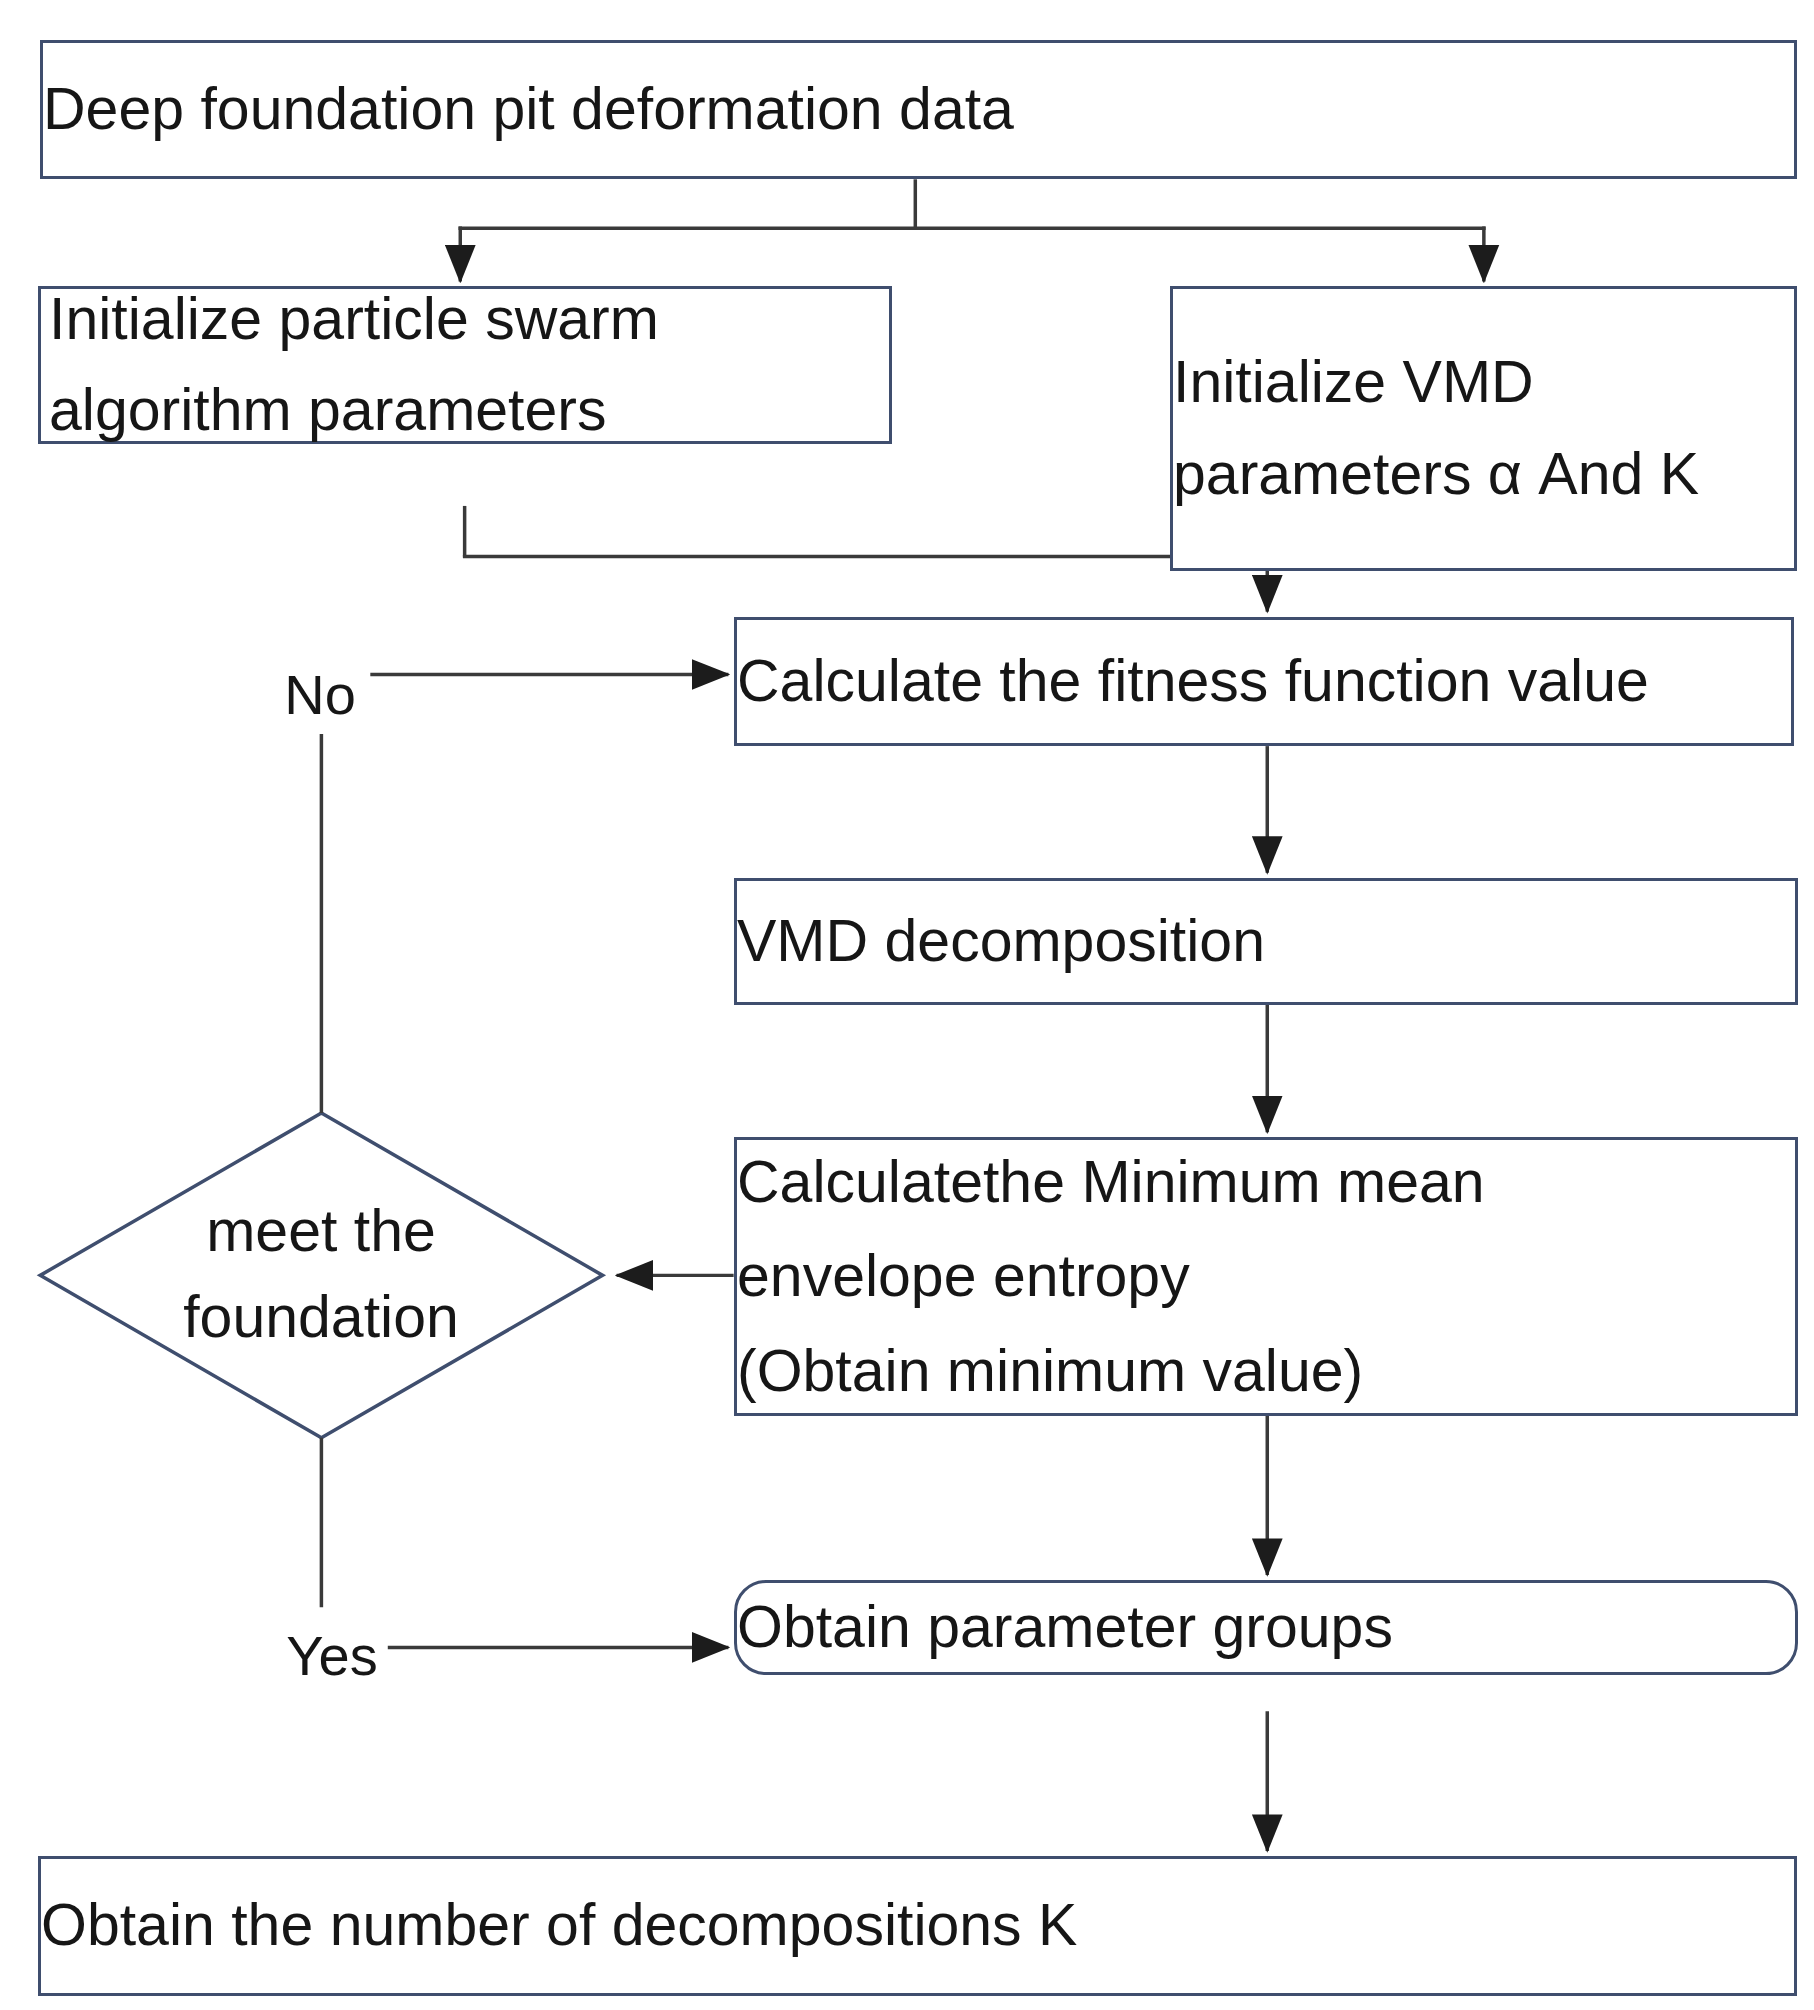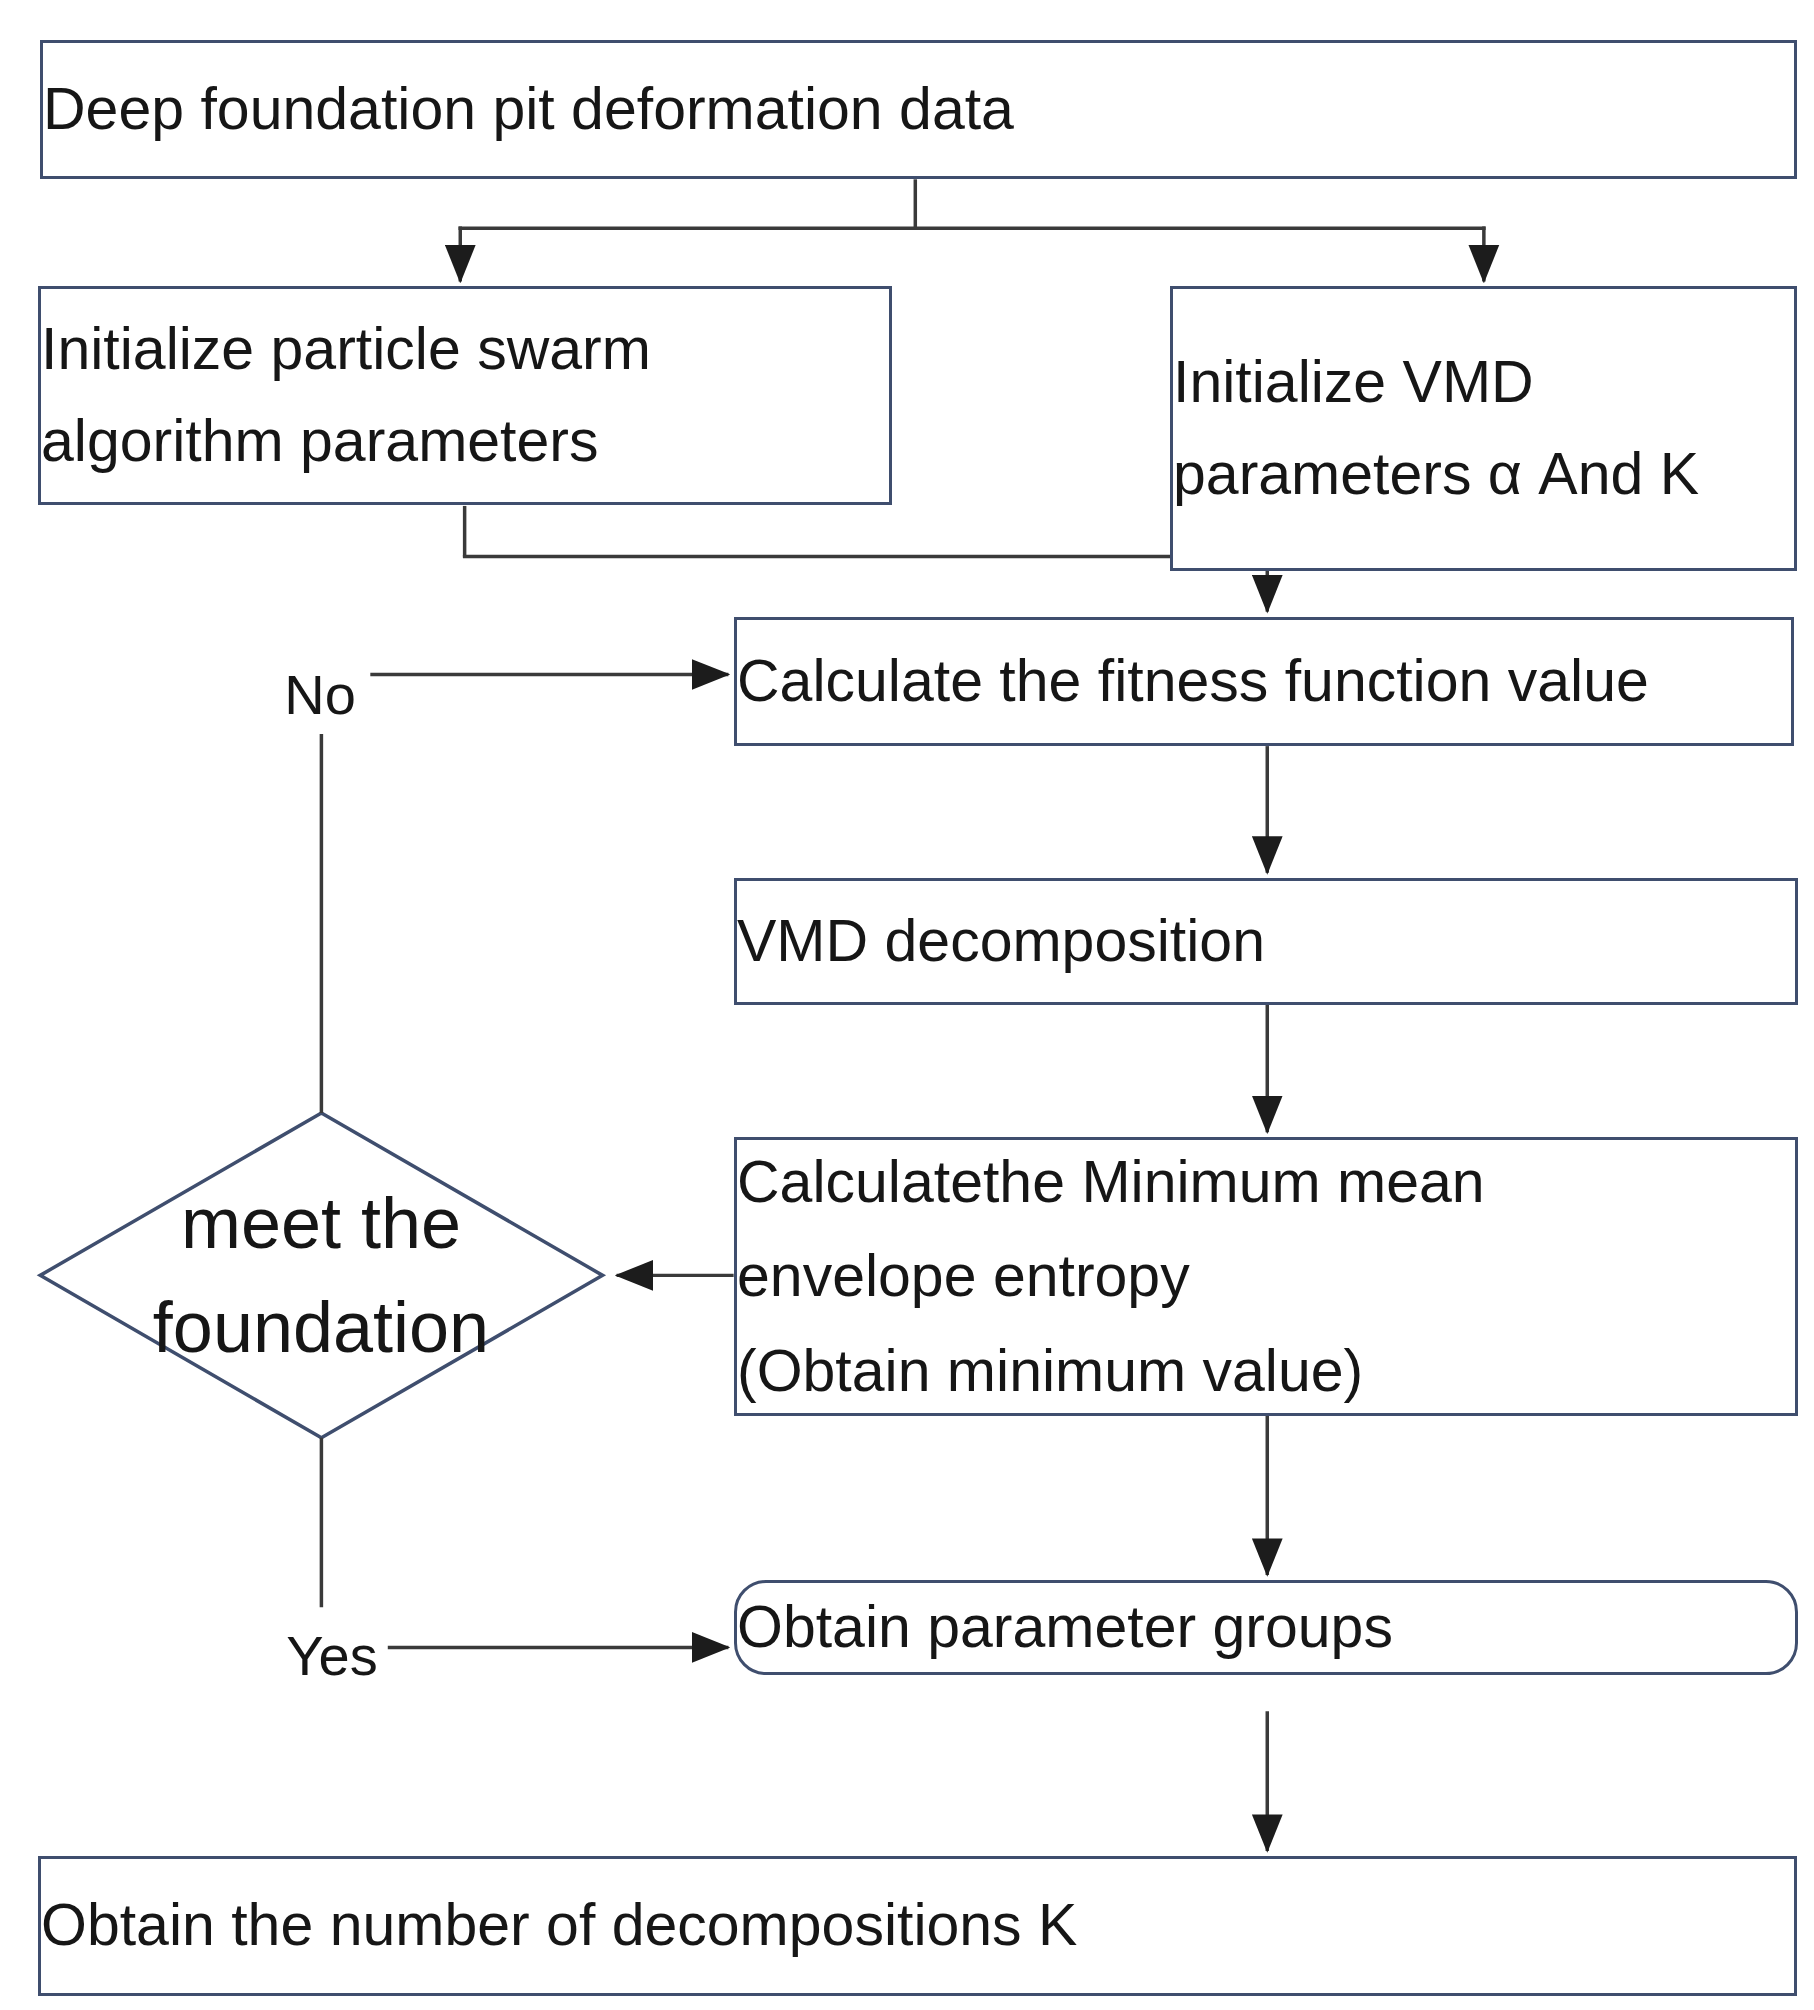--- a/index.html
+++ b/index.html
@@ -31,32 +31,32 @@
     text-align:center;
     font-size:59px;line-height:1.55;
     white-space:nowrap;
   }
   .node span{display:block;}
   .diamond-label{
     position:absolute;
     display:flex;flex-direction:column;
     align-items:center;justify-content:center;
     text-align:center;
-    font-size:72px;line-height:1.45;
+    font-size:59px;line-height:1.45;
     background:transparent;
   }
   .edge-label{
     position:absolute;
     transform:translate(-50%,-50%);
     font-size:56px;
     background:transparent;
   }
   
   #node-top    {left:40px;  top:40px;   width:1757px; height:139px;}
-  #node-pso    {left:38px;  top:286px;  width:854px;  height:219px;}
+  #node-pso    {left:38px;  top:286px;  width:854px;  height:158px;padding-left:8px;}
   #node-vmdini {left:1170px;top:286px;  width:627px;  height:285px;}
   #node-fit    {left:734px; top:617px;  width:1060px; height:129px;}
   #node-vmd    {left:734px; top:878px; width:1064px; height:127px;}
   #node-env    {left:734px; top:1137px; width:1064px; height:279px; line-height:1.6;}
   #node-param  {left:734px; top:1580px; width:1064px; height:95px;border-radius:32px;}
   #node-k      {left:38px;  top:1856px; width:1759px; height:140px;}
   #label-decision{left:52px; top:1123px; width:538px; height:304px;}
   #label-no {left:320px; top:694px;}
   #label-yes{left:332px; top:1649px;margin-top:6px;}
 </style>

